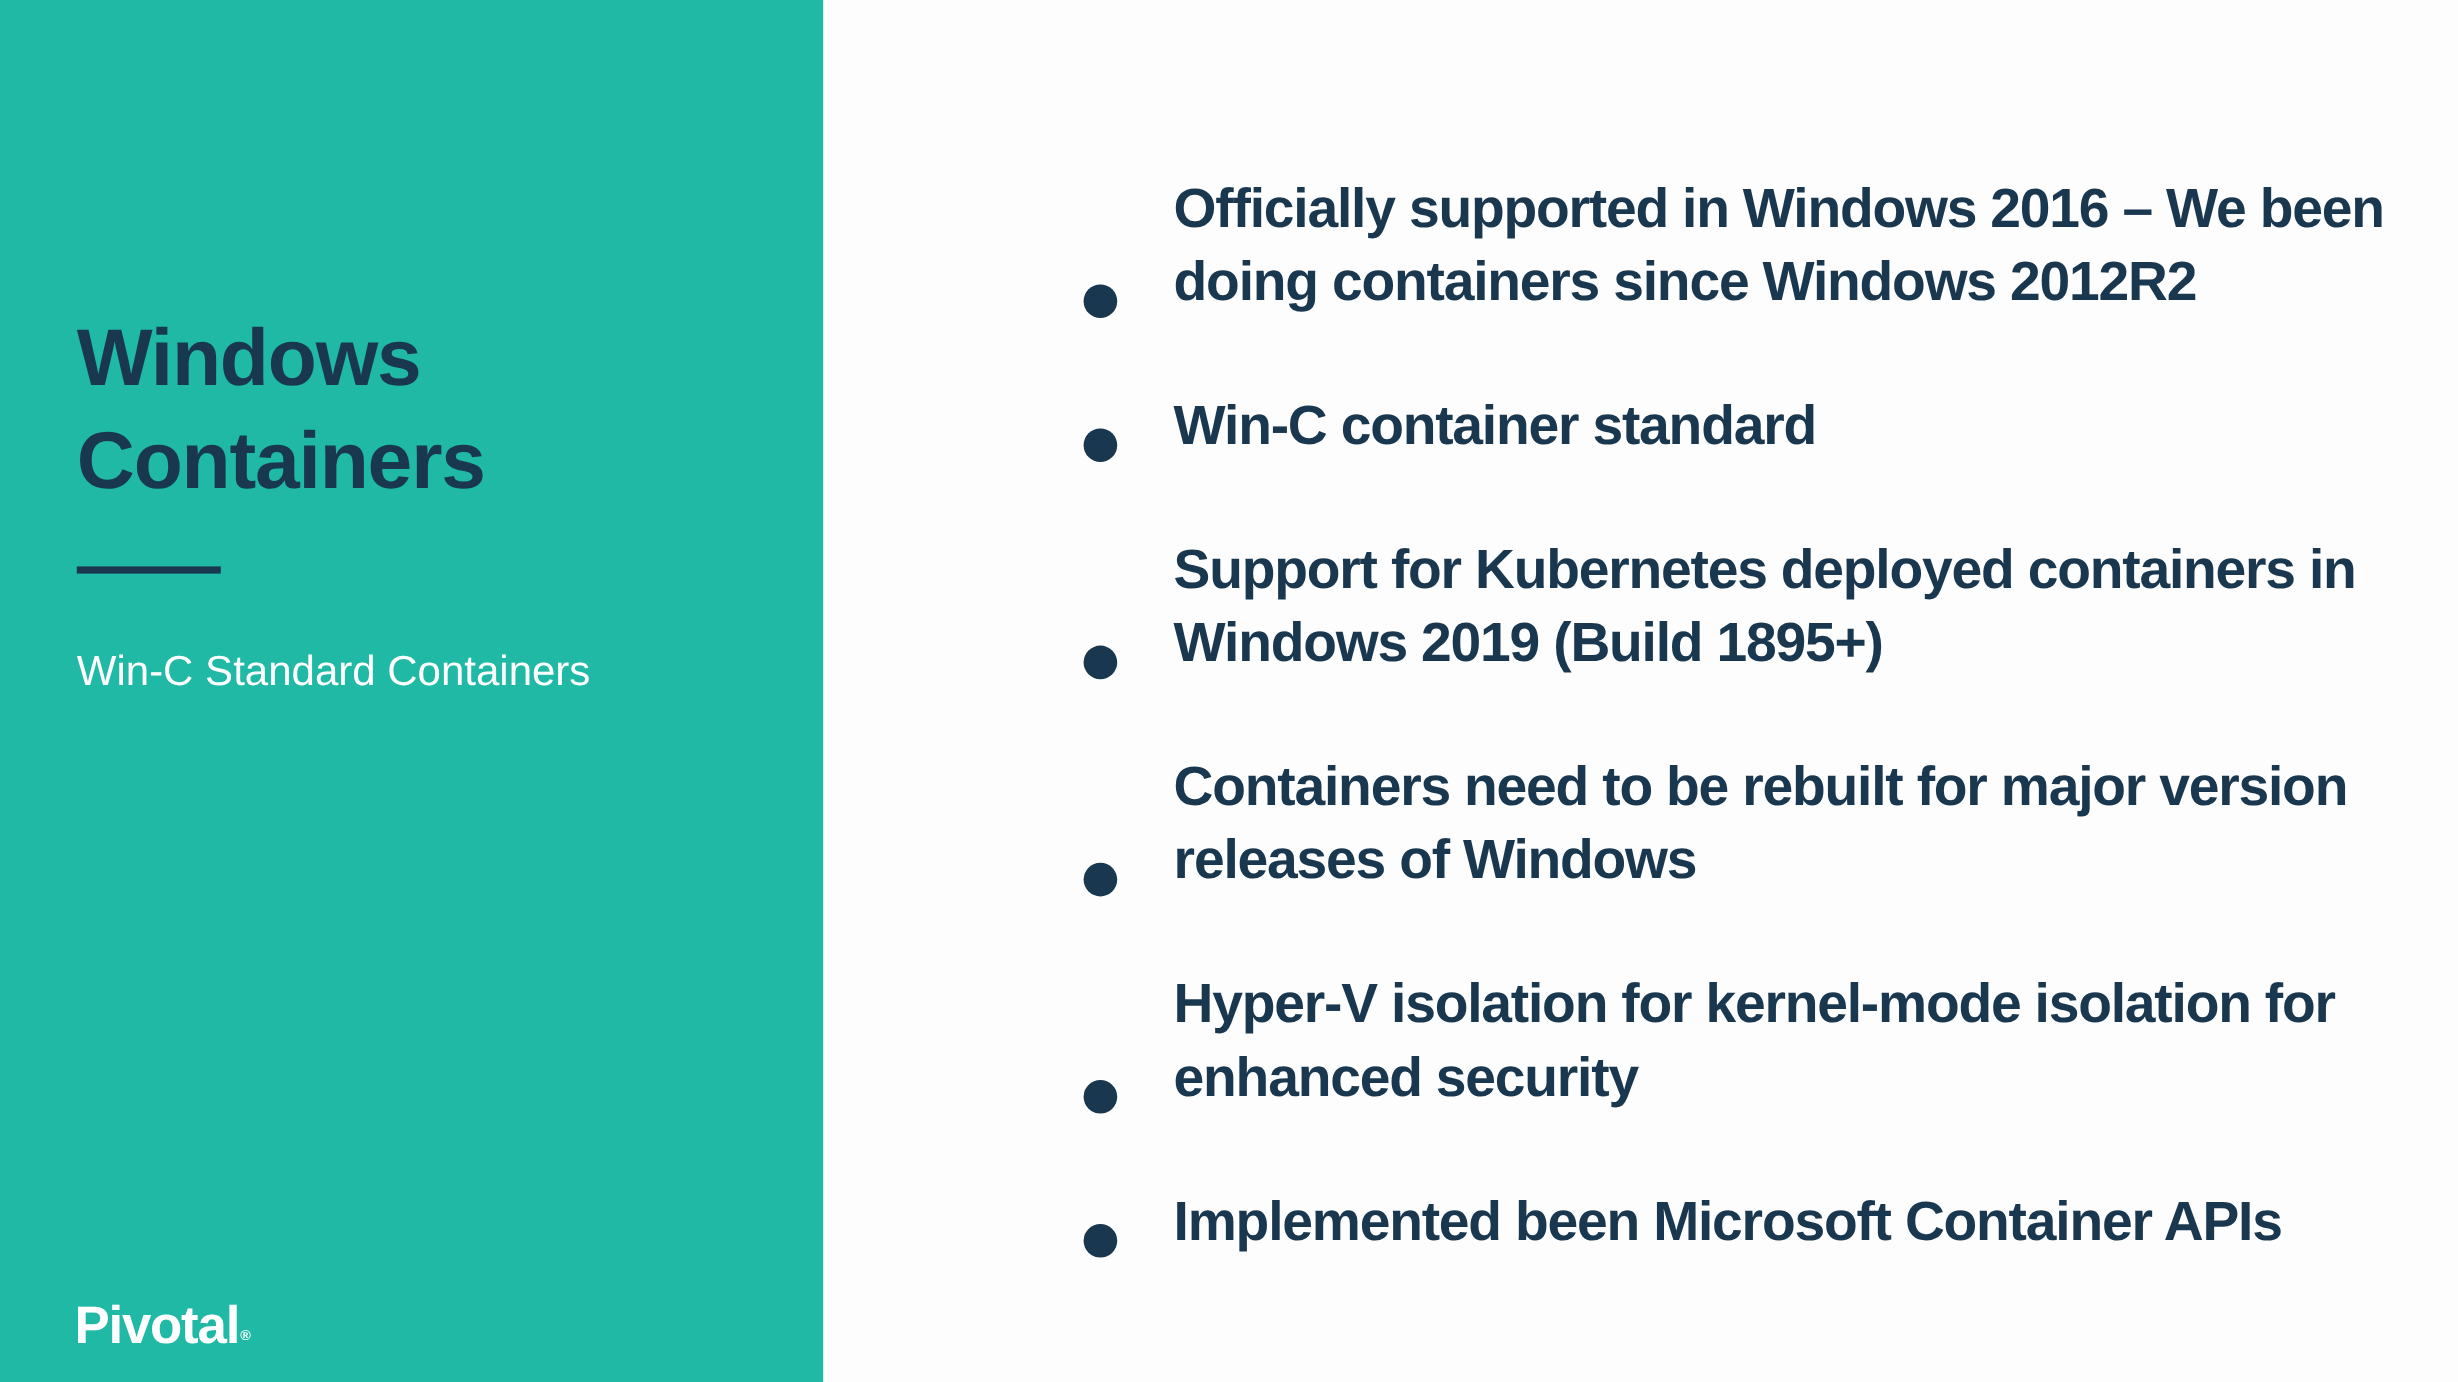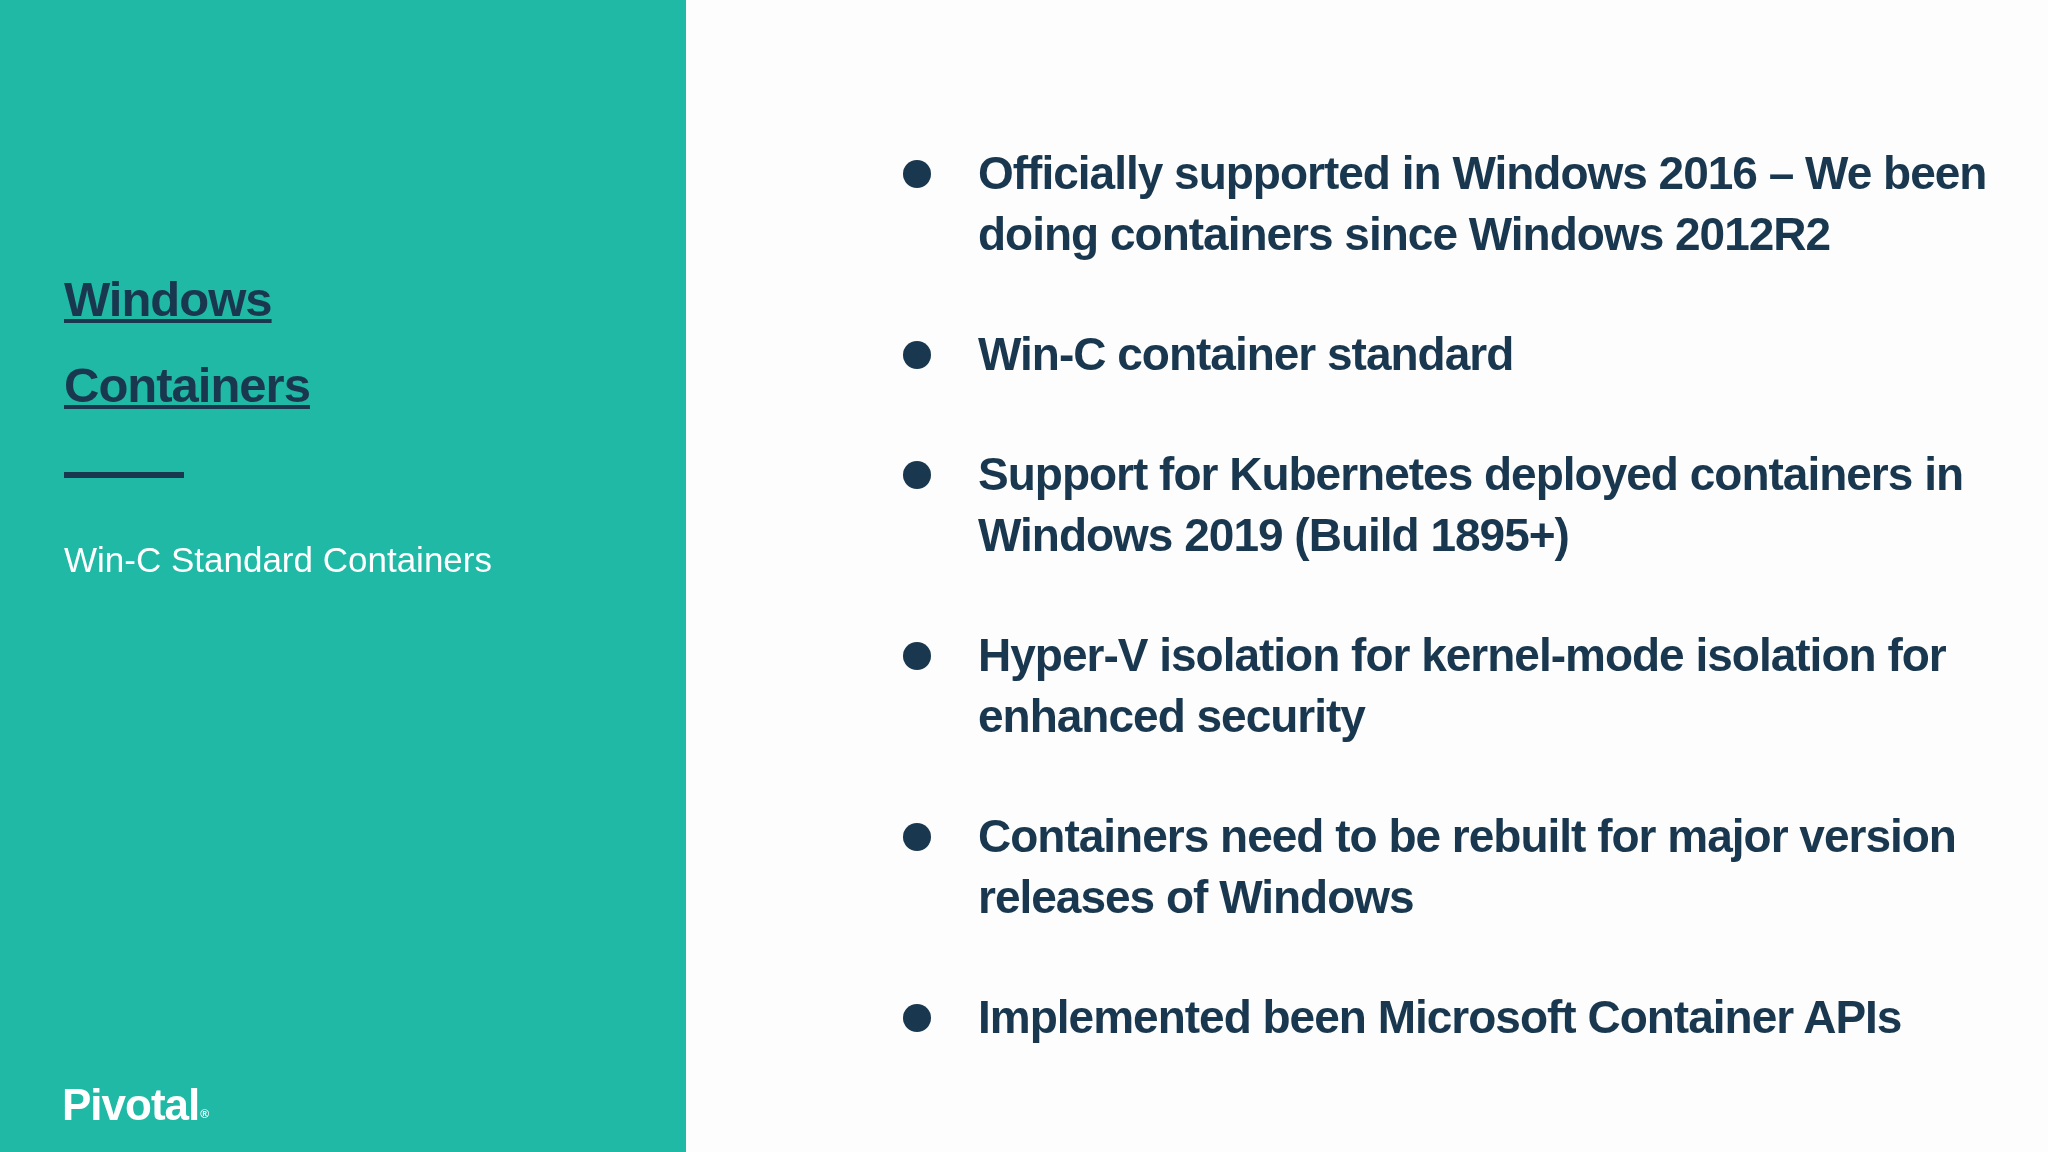--- a/index.html
+++ b/index.html
@@ -25,27 +25,26 @@
     left: 0; top: 0;
     width: 686px;
     height: 1152px;
     background: var(--teal);
   }
   .slide-title {
     position: absolute;
     left: 64px;
     top: 256px;
     margin: 0;
-    font-size: 49px;
+    font-size: 67px;
     line-height: 86px;
     font-weight: 700;
     letter-spacing: -1px;
     color: var(--navy);
     white-space: pre;
-    text-decoration: underline;
   }
   .title-divider {
     position: absolute;
     left: 64px;
     top: 472px;
     width: 120px;
     height: 6px;
     background: var(--navy);
   }
   .slide-subtitle {
@@ -83,21 +82,21 @@
     width: 1362px;
     height: 1152px;
   }
   .bullet-list {
     list-style: none;
     margin: 0;
     padding: 143px 30px 0 217px;
   }
   .bullet-item {
     display: flex;
-    align-items: flex-start;
+    align-items: flex-end;
     margin: 0 0 59px 0;
   }
   .bullet-dot {
     flex: 0 0 28px;
     width: 28px;
     height: 28px;
     margin-top: 17px;
     margin-right: 47px;
     border-radius: 50%;
     background: var(--navy);
@@ -133,26 +132,26 @@
       <span class="bullet-dot"></span>
       <span class="bullet-text">Win-C container standard</span>
     </li>
     <li class="bullet-item">
       <span class="bullet-dot"></span>
       <span class="bullet-text">Support for Kubernetes deployed containers in
 Windows 2019 (Build 1895+)</span>
     </li>
     <li class="bullet-item">
       <span class="bullet-dot"></span>
-      <span class="bullet-text">Hyper-V isolation for kernel-mode isolation for
-enhanced security</span>
+      <span class="bullet-text">Containers need to be rebuilt for major version
+releases of Windows</span>
     </li>
     <li class="bullet-item">
       <span class="bullet-dot"></span>
-      <span class="bullet-text">Containers need to be rebuilt for major version
-releases of Windows</span>
+      <span class="bullet-text">Hyper-V isolation for kernel-mode isolation for
+enhanced security</span>
     </li>
     <li class="bullet-item">
       <span class="bullet-dot"></span>
       <span class="bullet-text">Implemented been Microsoft Container APIs</span>
     </li>
   </ul>
 </main>
 
 </body></html>

